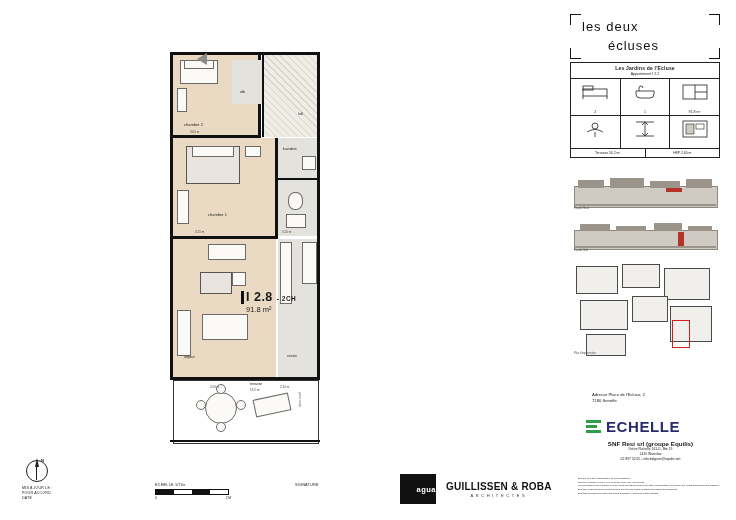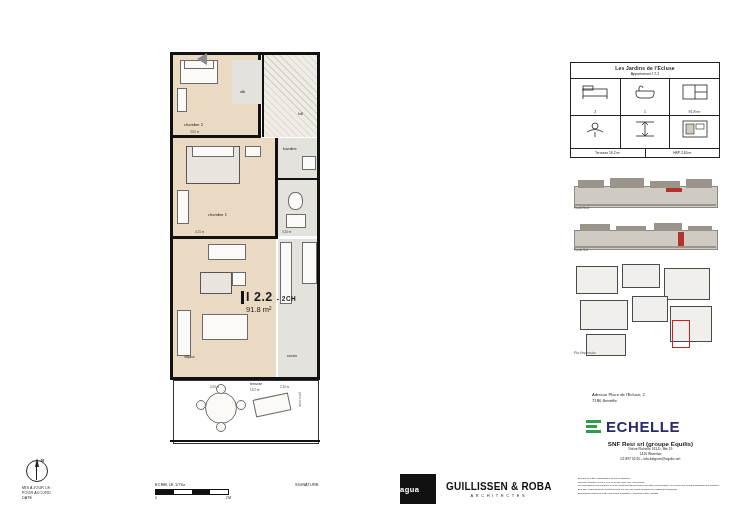--- a/index.html
+++ b/index.html
@@ -59,21 +59,21 @@
   #scale{left:155px;top:483px;width:110px;}
   #scale .lbl{font-size:3.8px;letter-spacing:0.2px;}
   #scale .bar{margin-top:2px;width:72px;height:4px;display:flex;border:0.6px solid #111;}
   #scale .bar span{flex:1;height:100%;}
   #scale .bar span:nth-child(odd){background:#111;}
   #scale .ends{display:flex;justify-content:space-between;width:76px;font-size:3.2px;margin-top:0.5px;}
 
   #signature{left:295px;top:483px;font-size:3.8px;letter-spacing:0.2px;}
 
   
-  #agua{left:400px;top:474px;width:36px;height:30px;background:#111;display:flex;align-items:center;justify-content:flex-start;}
+  #agua{left:400px;top:474px;width:36px;height:30px;background:#111;display:flex;align-items:center;justify-content:flex-end;}
   #agua .w{color:#fff;font-size:7.5px;font-weight:bold;letter-spacing:0.5px;}
   #gr{left:446px;top:481px;}
   #gr .l1{font-size:10px;font-weight:bold;letter-spacing:0.2px;color:#111;}
   #gr .l2{font-size:4px;letter-spacing:2.6px;color:#333;text-align:center;margin-top:1px;}
 
   #legal{left:570px;top:477px;width:150px;}
   #legal li{font-size:2.45px;line-height:1.5;margin:0;}
   #legal ul{margin:0;padding-left:5px;list-style:none;}
   #legal li::before{content:"-";margin-right:2px;}
 
@@ -203,21 +203,21 @@
 
     <div class="dim" style="left:60px;top:333px;">4.20 m</div>
     <div class="dim" style="left:130px;top:333px;">2.10 m</div>
     <div class="dim" style="left:45px;top:178px;">4.15 m</div>
     <div class="dim" style="left:132px;top:178px;">3.10 m</div>
     <div class="dim" style="left:40px;top:78px;">3.65 m</div>
 
     <div id="plan-title">
       <div class="bar"></div>
       <div class="t1">
-        <span>I 2.2</span>
+        <span>I 2.8</span>
         <span class="small">- 2CH</span>
       </div>
       <div class="t2">91.8 m²</div>
     </div>
   </div>
 
   <div id="entrance-arrow"></div>
 
   <div class="abs" id="compass">
     <div class="ring"></div>
@@ -259,20 +259,28 @@
   <div class="abs" id="legal">
     <ul>
       <li>Document à titre d'information et non contractuel.</li>
       <li>Mobilier, machine à laver, WC et Séche-linge (SL) non fournis.</li>
       <li>Les dimensions des cuisines et leurs équipements sont données à titre d'information. Se référer aux plans techniques des cuisines.</li>
       <li>Des taux-plafonds sont éventuellement prévus (voir plans et cahier des charges techniques).</li>
       <li>Dimensions obtenues entre mur avant polissage(,) données à titre indicatif.</li>
     </ul>
   </div>
 
+  <div class="abs" id="logo-box">
+    <div class="k1"></div>
+    <div class="k2"></div>
+    <div class="k3"></div>
+    <div class="k4"></div>
+    <div class="l1">les deux</div>
+    <div class="l2">écluses</div>
+  </div>
 
   <div class="abs" id="info">
     <div class="hdr">
       <div class="a">Les Jardins de l'Ecluse</div>
       <div class="b">Appartement I 2.2</div>
     </div>
     <div class="row">
       <div class="cell">
         <div class="icons">
           <svg width="26" height="16" viewBox="0 0 26 16">

